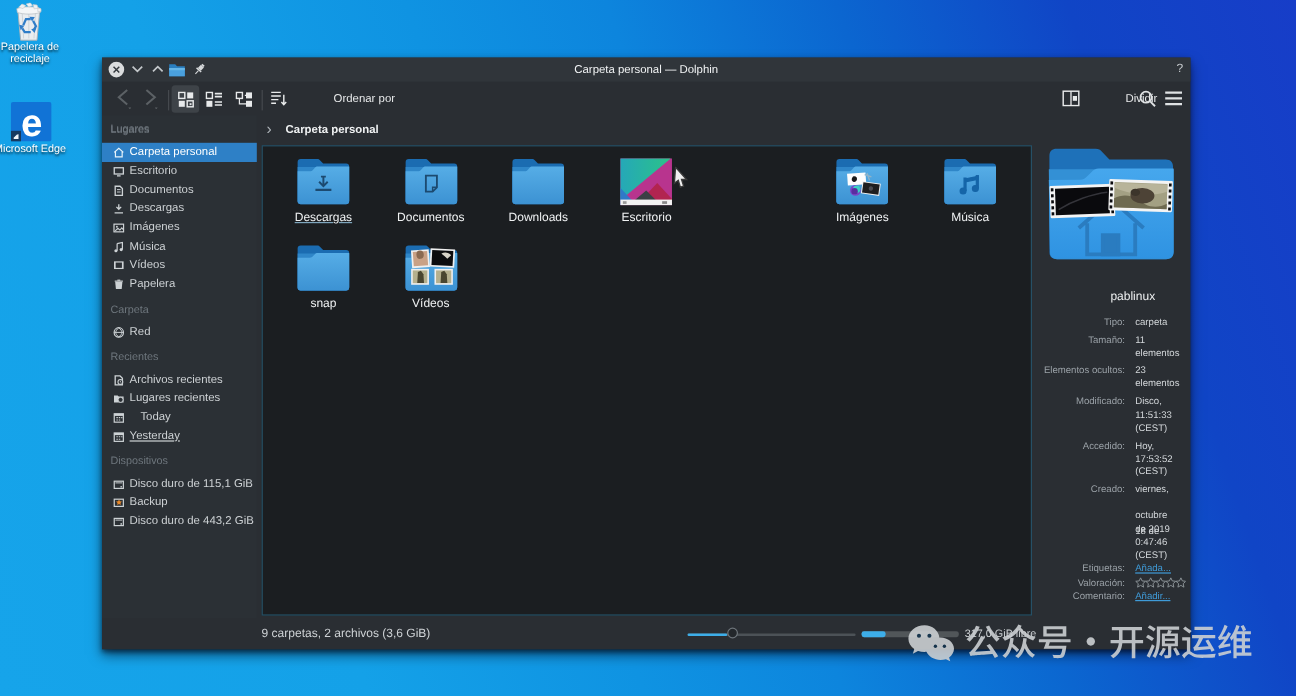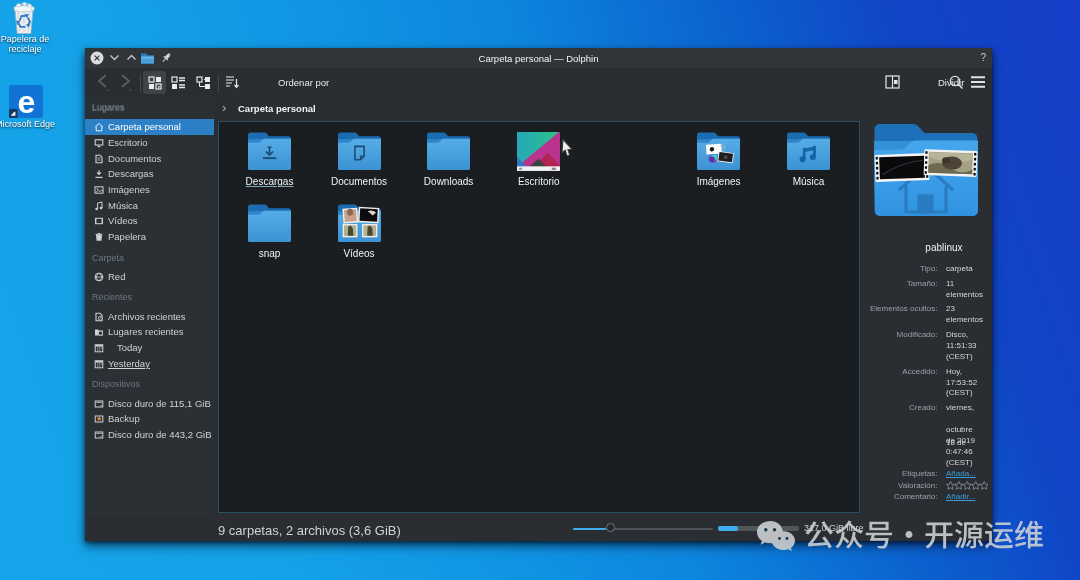--- a/index.html
+++ b/index.html
@@ -32,21 +32,21 @@
 .fitem svg.folder { display:block; margin:0 auto; }
 
 #panel { position:absolute; left:779px; top:73px; right:0; bottom:26px; }
 #pablinux { position:absolute; left:16px; width:128px; top:121px; text-align:center; color:#eef0f1; font-size:10px; }
 
 .dlab { position:absolute; right:54.5px; text-align:right; color:#9aa1a7; font-size:8px; line-height:10.9px; white-space:nowrap; }
 .dval { position:absolute; left:82px; color:#d3d7da; font-size:8px; line-height:10.9px; white-space:nowrap; }
 .lnk { color:#3f9bd8; text-decoration:underline; }
 
 #status { position:absolute; left:0; bottom:0; width:100%; height:26px; background:#2a2e33; }
-#stext { position:absolute; left:133px; top:8px; font-size:13px; color:#ced2d5; }
+#stext { position:absolute; left:133px; top:8px; font-size:10px; color:#ced2d5; }
 
 .dlabel { position:absolute; color:#fff; font-size:9px; text-align:center; text-shadow:0 1px 2px rgba(0,0,0,0.8); }
 </style>
 </head>
 <body>
 
 <div id="bin" class="abs" style="left:10px; top:2px;"><svg width="28" height="34" viewBox="0 0 28 34">
 <path d="M5 8 L7.2 31.5 h13.6 L23 8 z" fill="#e9edf0" stroke="#aab2b8" stroke-width="0.8"></path>
 <path d="M8.5 9 l1.2 21 M14 9 v21 M19.5 9 l-1.2 21" stroke="#c8cfd4" stroke-width="0.7" fill="none"></path>
 <path d="M4 5.2 c4.5 -2 15.5 -2 20 0 l-.4 3.2 c-5.5 1.8 -13.7 1.8 -19.2 0 z" fill="#f4f6f7" stroke="#b5bcc2" stroke-width="0.6"></path>

